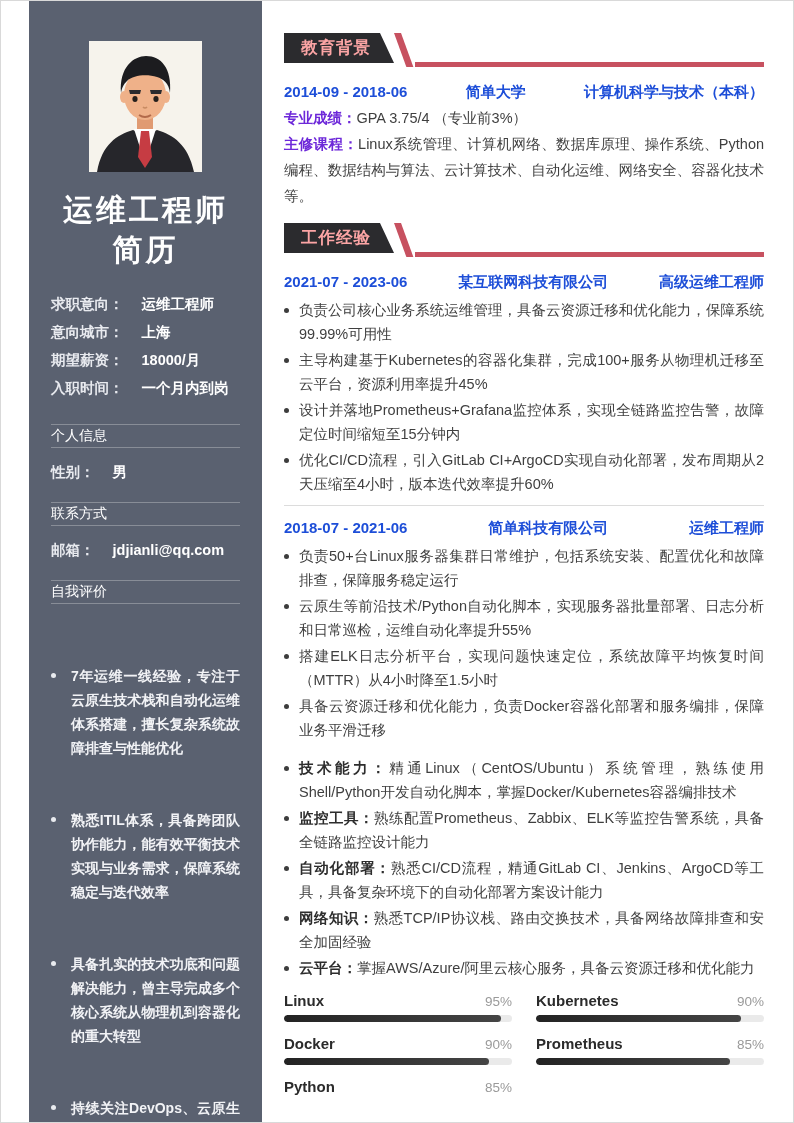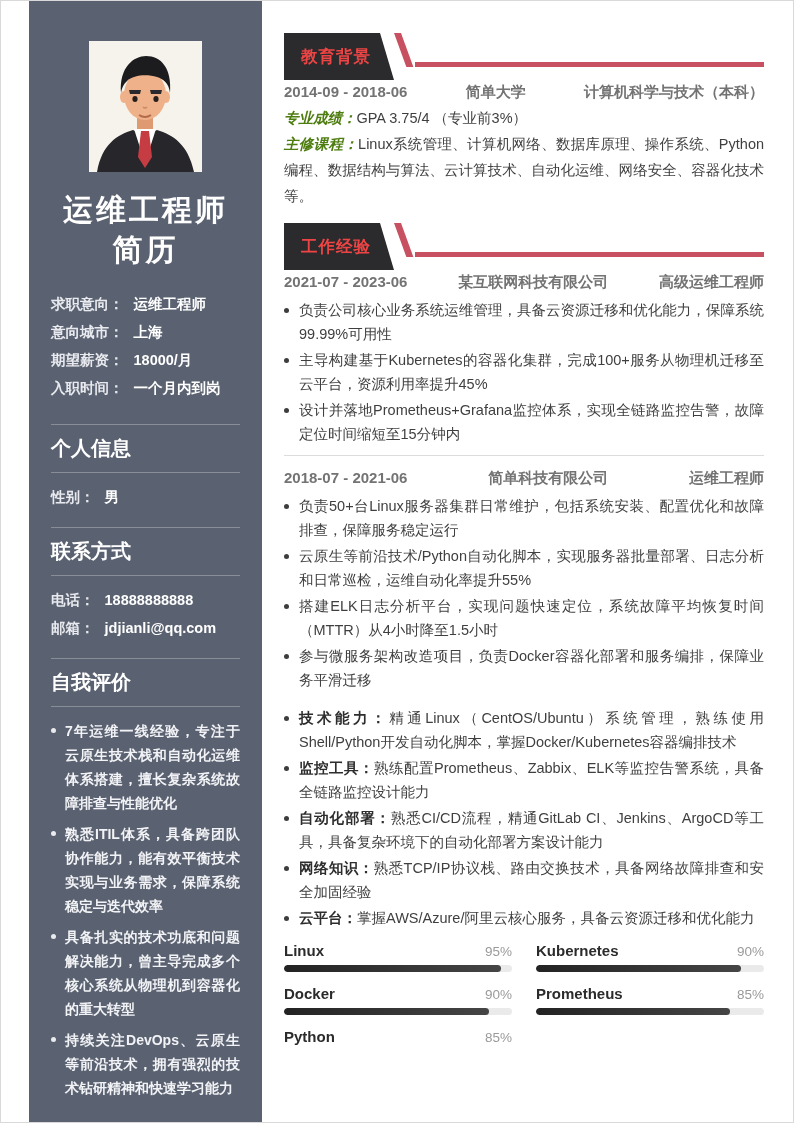--- a/index.html
+++ b/index.html
@@ -13,53 +13,53 @@
   .sidebar {
     position:absolute; left:28px; top:0; bottom:0; width:233px;
     background:#5a6170; color:#fff; padding:40px 22px 20px 22px;
   }
   .photo-wrap { width:113px; height:131px; margin:0 auto; background:#f6f3ec; overflow:hidden; }
   .side-title {
     margin-top:18px; text-align:center; font-size:30px; font-weight:bold;
     line-height:40px; letter-spacing:3px; color:#fff;
   }
   .side-rows { margin-top:20px; }
-  .side-row { display:flex; gap:10px; font-size:14.5px; line-height:28px; font-weight:bold; }
+  .side-row { display:flex; gap:18px; font-size:14.5px; line-height:28px; font-weight:bold; }
   .side-row .lab { color:#e8eaef; white-space:nowrap; }
   .side-row .val { color:#ffffff; }
   .side-heading {
-    margin-top:16px; padding:10px 0; font-size:20px; font-weight:bold; color:#fff;
+    margin-top:16px; padding:2px 0; font-size:14px; font-weight:normal; color:#fff;
     border-top:1px solid rgba(255,255,255,0.28);
     border-bottom:1px solid rgba(255,255,255,0.28);
   }
   .side-heading.first { margin-top:22px; }
   .side-body { padding-top:10px; }
   .side-list { list-style:none; padding-top:12px; }
-  .side-list li { display:flex; gap:9px; margin-bottom:7px; }
+  .side-list li { display:flex; gap:15px; margin-bottom:7px;margin-top:48px; }
   .side-list .dot { flex:0 0 5px; width:5px; height:5px; border-radius:50%; background:#e9ebef; margin-top:9px; }
   .side-list p { font-size:14px; line-height:24px; color:#f2f3f6; font-weight:bold; text-align:justify; }
   
   .main { margin-left:283px; margin-right:29px; padding-top:32px; color:#3d3d3d; }
   .sec-header { position:relative; height:34px; }
   .sec-tab {
-    position:absolute; left:0; top:0; width:110px; height:47px; background:#2b2b2e;
+    position:absolute; left:0; top:0; width:110px; height:30px; background:#2b2b2e;
     clip-path:polygon(0 0, 96px 0, 110px 100%, 0 100%);
-    color:#ef4444; font-size:16.5px; font-weight:bold; letter-spacing:1px;
+    color:#fca5a5; font-size:16.5px; font-weight:bold; letter-spacing:1px;
     display:flex; align-items:center; padding-left:17px;text-align:right;
   }
   .sec-slash {
     position:absolute; left:110px; top:0; width:7px; height:34px;
     background:#c75160; transform:skewX(20deg); transform-origin:0 0;
   }
   .sec-line { position:absolute; left:131px; right:0; bottom:0; height:5px; background:#c75160; }
-  .row3 { display:flex; justify-content:space-between; align-items:baseline; font-weight:bold; color:#737373; font-size:15px; line-height:26px; }
+  .row3 { display:flex; justify-content:space-between; align-items:baseline; font-weight:bold; color:#1d4ed8; font-size:15px; line-height:26px; }
   .row3 .mid { flex:1; text-align:center; }
   .row3 .right { text-align:right; }
   .p-line { font-size:14.5px; line-height:26px; color:#3f3f3f; text-align:justify; }
-  .p-line b { color:#4d7c0f;font-style:italic; }
+  .p-line b { color:#6d28d9; }
   .edu-block { margin-top:12px; margin-bottom:13px; }
   .job-head { margin-top:12px; }
   .blist { list-style:none; margin-top:3px; }
   .blist li { display:flex; gap:10px; margin-bottom:2px; }
   .blist .dot { flex:0 0 5px; width:5px; height:5px; border-radius:50%; background:#3d3d3d; margin-top:10px; }
   .blist p { font-size:14.5px; line-height:24px; color:#3f3f3f; text-align:justify; }
   .blist p b { color:#2d2d2d; }
   .job-divider { border:none; border-top:1px solid #dcdcdc; margin:9px 0; }
   .section { margin-bottom:14px; }
   
@@ -123,24 +123,20 @@
     <div class="side-heading first">个人信息</div>
     <div class="side-body">
       <div class="side-row">
         <span class="lab">性别：</span>
         <span class="val">男</span>
       </div>
     </div>
 
     <div class="side-heading">联系方式</div>
     <div class="side-body">
-      <div class="side-row">
-        <span class="lab">电话：</span>
-        <span class="val">18888888888</span>
-      </div>
       <div class="side-row">
         <span class="lab">邮箱：</span>
         <span class="val">jdjianli@qq.com</span>
       </div>
     </div>
 
     <div class="side-heading">自我评价</div>
     <ul class="side-list">
       <li>
         <span class="dot"></span>
@@ -199,20 +195,24 @@
               <p>负责公司核心业务系统运维管理，具备云资源迁移和优化能力，保障系统99.99%可用性</p>
             </li>
           <li>
               <span class="dot"></span>
               <p>主导构建基于Kubernetes的容器化集群，完成100+服务从物理机迁移至云平台，资源利用率提升45%</p>
             </li>
           <li>
               <span class="dot"></span>
               <p>设计并落地Prometheus+Grafana监控体系，实现全链路监控告警，故障定位时间缩短至15分钟内</p>
             </li>
+          <li>
+              <span class="dot"></span>
+              <p>优化CI/CD流程，引入GitLab CI+ArgoCD实现自动化部署，发布周期从2天压缩至4小时，版本迭代效率提升60%</p>
+            </li>
         </ul>
       </div>
 
       <hr class="job-divider">
 
       <div>
         <div class="row3">
           <span>2018-07 - 2021-06</span>
           <span class="mid">简单科技有限公司</span>
           <span class="right">运维工程师</span>
@@ -225,21 +225,21 @@
           <li>
               <span class="dot"></span>
               <p>云原生等前沿技术/Python自动化脚本，实现服务器批量部署、日志分析和日常巡检，运维自动化率提升55%</p>
             </li>
           <li>
               <span class="dot"></span>
               <p>搭建ELK日志分析平台，实现问题快速定位，系统故障平均恢复时间（MTTR）从4小时降至1.5小时</p>
             </li>
           <li>
               <span class="dot"></span>
-              <p>参与微服务架构改造项目，负责Docker容器化部署和服务编排，保障业务平滑迁移</p>
+              <p>具备云资源迁移和优化能力，负责Docker容器化部署和服务编排，保障业务平滑迁移</p>
             </li>
         </ul>
       </div>
     </section>
 
     <section class="section">
       <ul class="blist job-head">
         <li>
             <span class="dot"></span>
             <p><b>技术能力：</b><span>精通Linux（CentOS/Ubuntu）系统管理，熟练使用Shell/Python开发自动化脚本，掌握Docker/Kubernetes容器编排技术</span></p>

